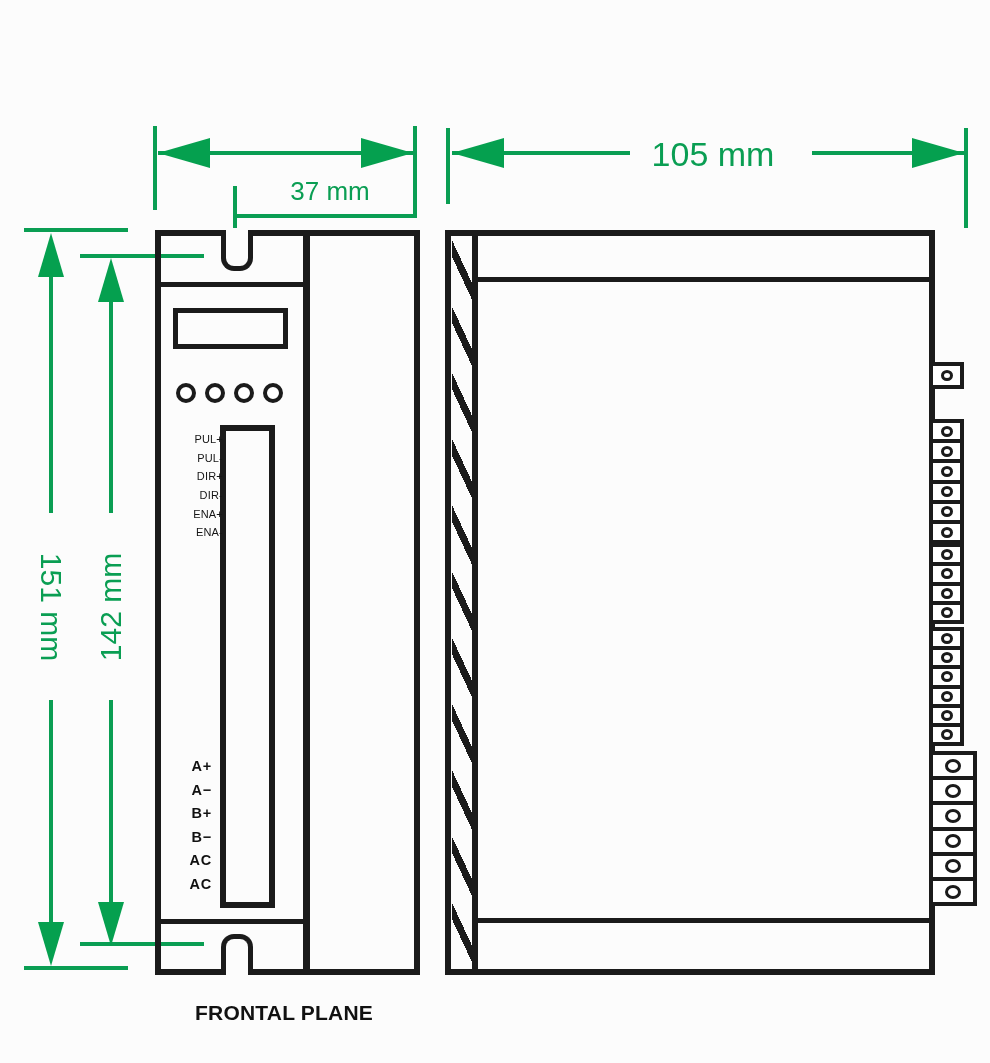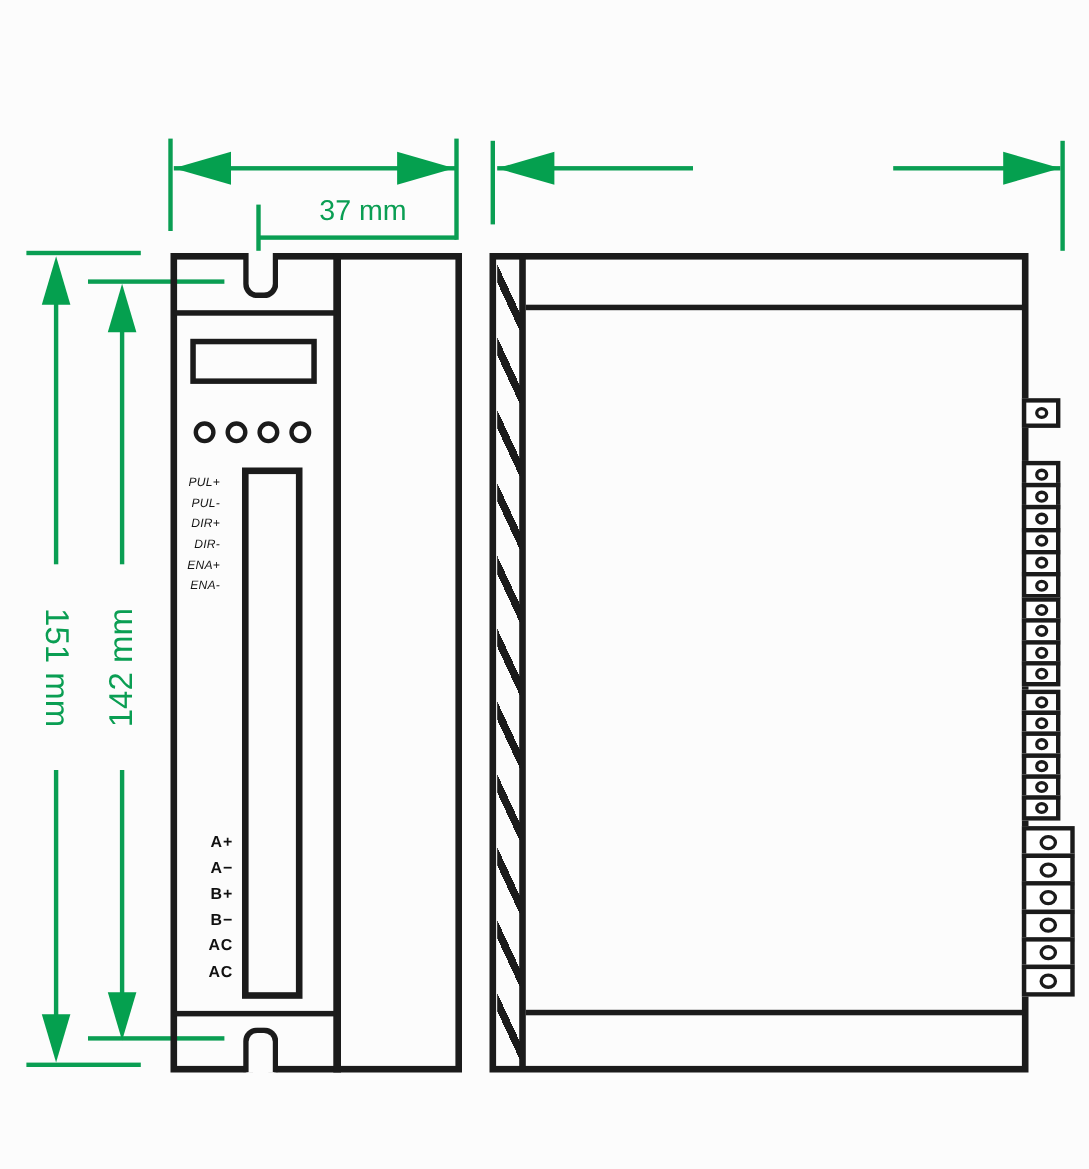--- a/index.html
+++ b/index.html
@@ -18,21 +18,21 @@
   
   .title{position:absolute;left:28px;top:14px;font-size:31px;font-weight:700;color:#111;letter-spacing:-0.5px;}
   
   .box{position:absolute;box-sizing:border-box;border:6px solid #1b1b1b;background:transparent;}
   .notch{position:absolute;box-sizing:border-box;background:#fcfcfc;}
   .notch.top{border:5px solid #1b1b1b;border-top:none;border-radius:0 0 13px 13px;}
   .notch.bottom{border:5px solid #1b1b1b;border-bottom:none;border-radius:13px 13px 0 0;}
   .patch{position:absolute;background:#fcfcfc;}
   .btnrow{position:absolute;left:176px;top:383px;display:flex;gap:9px;}
   .knob{width:20px;height:20px;box-sizing:border-box;border:4.5px solid #1b1b1b;border-radius:50%;background:#fff;}
-  .siglabels{position:absolute;left:138px;top:430px;width:62px;font-style:italic;}
+  .siglabels{position:absolute;left:161px;top:430px;width:62px;}
   .siggroup{margin-bottom:8px;}
   .sig{height:18.7px;line-height:18.7px;font-size:11px;text-align:right;color:#151515;letter-spacing:0.2px;}
   .pwrlabels{position:absolute;left:150px;top:755px;width:62px;}
   .pwr{height:23.6px;line-height:23.6px;font-size:14.5px;font-weight:700;text-align:right;color:#111;letter-spacing:0.8px;}
   
   .hatch{position:absolute;left:452px;top:236px;width:21px;height:733px;
          background:repeating-linear-gradient(65deg,transparent 0 21px,#1b1b1b 21px 28px);}
   .termgroup{position:absolute;}
   .term{box-sizing:border-box;border:4px solid #1b1b1b;background:#fff;display:flex;align-items:center;justify-content:center;}
   .term + .term{margin-top:-4px;}
@@ -56,20 +56,21 @@
   <div class="gln" style="left:233px;top:186px;width:4px;height:46px;"></div>
   <div class="gln" style="left:235px;top:214px;width:180px;height:4px;"></div>
   <div class="dimtxt" style="left:270px;top:176px;width:120px;font-size:26px;">37 mm</div>
 
   <div class="gln" style="left:446px;top:128px;width:4px;height:76px;"></div>
   <div class="gln" style="left:964px;top:128px;width:4px;height:100px;"></div>
   <div class="gln" style="left:452px;top:151px;width:178px;height:4px;"></div>
   <div class="gln" style="left:812px;top:151px;width:152px;height:4px;"></div>
   <div class="arr left" style="left:452px;top:138px;"></div>
   <div class="arr right" style="left:912px;top:138px;"></div>
+  <div class="dimtxt" style="left:618px;top:135px;width:190px;font-size:34px;">105 mm</div>
 
   <div class="gln" style="left:24px;top:228px;width:104px;height:4px;"></div>
   <div class="gln" style="left:24px;top:966px;width:104px;height:4px;"></div>
   <div class="gln" style="left:49px;top:250px;width:4px;height:263px;"></div>
   <div class="gln" style="left:49px;top:700px;width:4px;height:250px;"></div>
   <div class="arr up" style="left:38px;top:233px;"></div>
   <div class="arr down" style="left:38px;top:922px;"></div>
   <div class="dimtxt vtext" style="left:-34px;top:590px;transform:rotate(90deg);">151 mm</div>
 
   <div class="gln" style="left:80px;top:254px;width:124px;height:4px;"></div>
@@ -111,20 +112,21 @@
     </div>
   <div class="pwrlabels" id="power-labels">
       <div class="pwr">A+</div>
       <div class="pwr">A−</div>
       <div class="pwr">B+</div>
       <div class="pwr">B−</div>
       <div class="pwr">AC</div>
       <div class="pwr">AC</div>
     </div>
 
+  <div class="caption" style="left:164px;top:1001px;">FRONTAL PLANE</div>
 
   <div class="box" style="left:445px;top:230px;width:490px;height:745px;"></div>
   <div class="hatch"></div>
   <div class="ln" style="left:472px;top:232px;width:6px;height:741px;"></div>
   <div class="ln" style="left:478px;top:277px;width:454px;height:5px;"></div>
   <div class="ln" style="left:478px;top:918px;width:454px;height:5px;"></div>
 
   <div id="terminals">
       <div class="termgroup" style="left: 929px; top: 362px;">
         <div class="term" style="width: 35px; height: 27px;">

